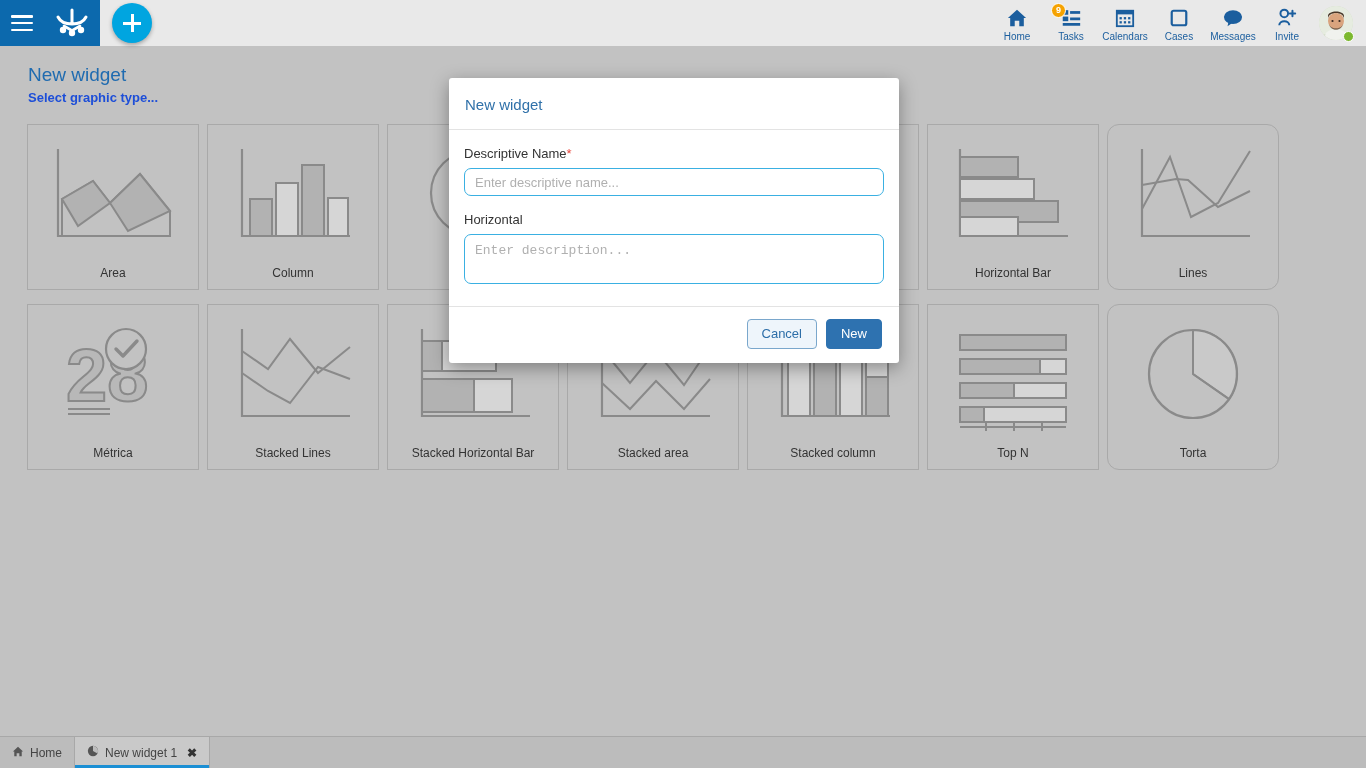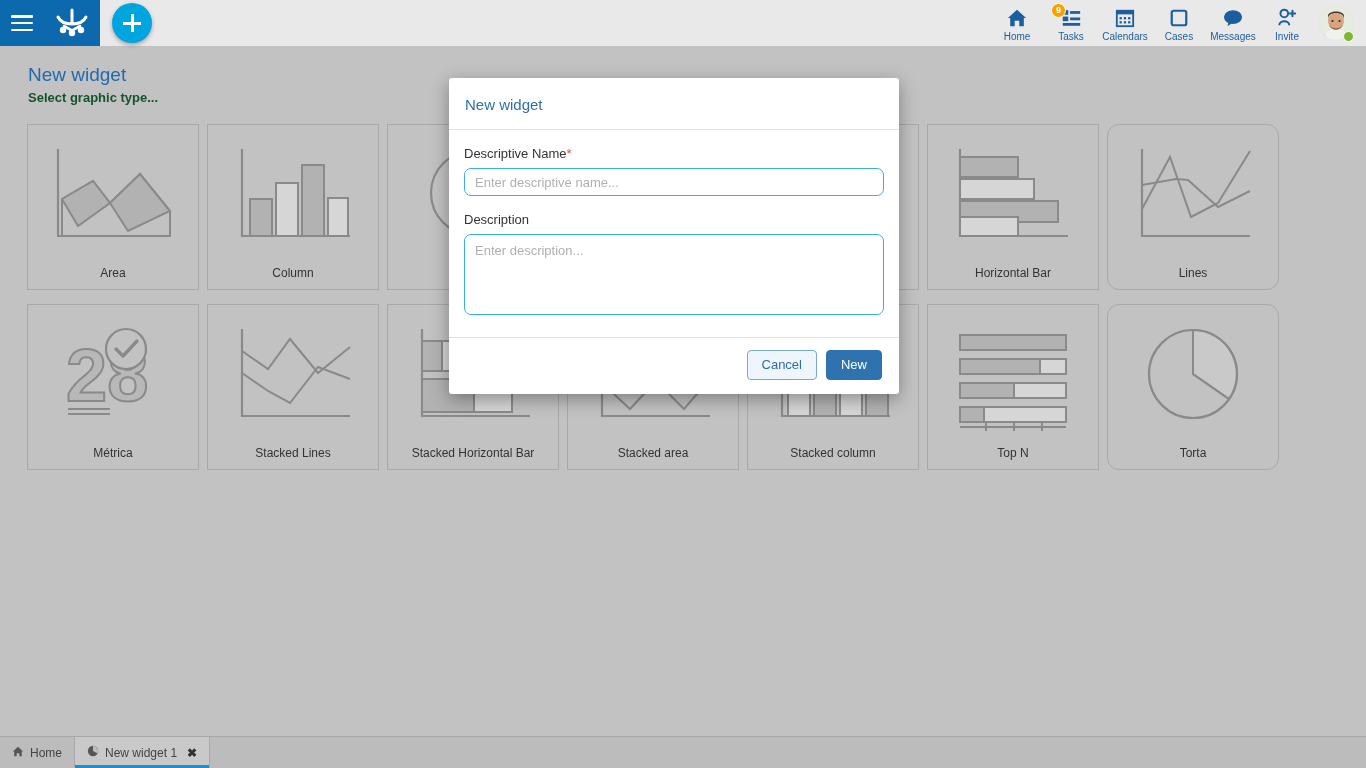--- a/index.html
+++ b/index.html
@@ -109,21 +109,21 @@
     right: 4px; bottom: 4px;
     width: 11px; height: 11px;
     border-radius: 50%;
     background: #7cb82f;
     border: 1.5px solid #fff;
   }
 
   
   #page-head { position: absolute; top: 46px; left: 0; width: 1366px; padding: 18px 0 0 28px; }
   #page-title { font-size: 19px; color: #1f6bb0; font-weight: normal; line-height: 22px; }
-  #page-subtitle { font-size: 13px; color: #14532d; font-weight: bold; margin-top: 4px; }
+  #page-subtitle { font-size: 13px; color: #1d4ed8; font-weight: bold; margin-top: 4px; }
 
   
   #grid {
     position: absolute;
     top: 124px; left: 27px;
     width: 1256px;
     display: flex;
     flex-wrap: wrap;
     gap: 0;
   }
@@ -186,21 +186,21 @@
     border: 1px solid #3ab0e2;
     border-radius: 7px;
     font-family: "Liberation Sans", sans-serif;
     font-size: 13px;
     color: #333;
     padding: 7px 10px;
     outline: none;
     background: #fff;
   }
   .txt-input { height: 28px; }
-  .txt-area { height: 81px; resize: none; padding-top: 8px; }
+  .txt-area { height: 50px; resize: none; padding-top: 8px; font-family: Liberation Mono, monospace; }
   .txt-input::placeholder, .txt-area::placeholder { color: #b0b0b0; }
   .field-group { margin-bottom: 16px; }
   .field-group:last-child { margin-bottom: 0; }
   #modal-footer {
     border-top: 1px solid #e3e3e3;
     padding: 12px 17px 14px 15px;
     display: flex;
     justify-content: flex-end;
     gap: 9px;
   }
@@ -569,21 +569,21 @@
     </div>
 
     <div id="modal-body">
 
       <div class="field-group">
         <label class="field-label"><span>Descriptive Name</span><span class="req">*</span></label>
         <input class="txt-input" type="text" placeholder="Enter descriptive name..." style="">
       </div>
 
       <div class="field-group">
-        <label class="field-label">Description</label>
+        <label class="field-label">Horizontal</label>
         <textarea class="txt-area" placeholder="Enter description..." style=""></textarea>
       </div>
 
     </div>
 
     <div id="modal-footer">
       <button class="btn" id="cancel-btn">Cancel</button>
       <button class="btn" id="new-btn">New</button>
     </div>
 

